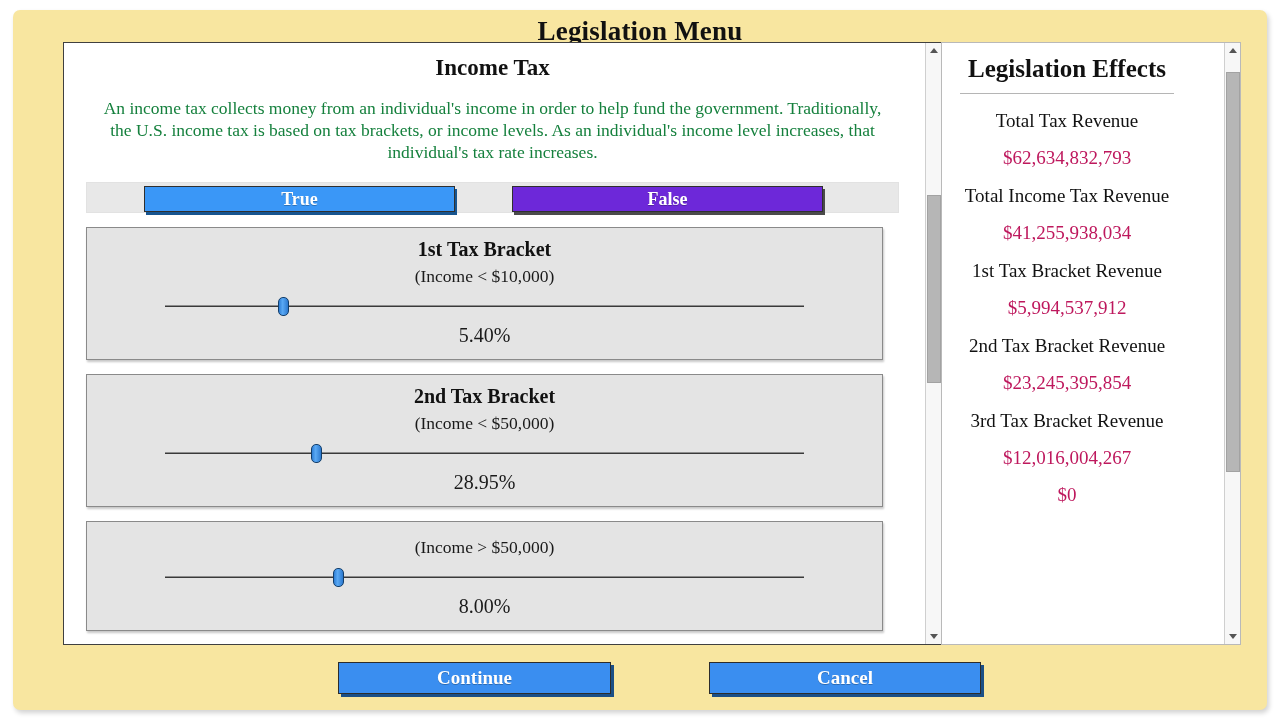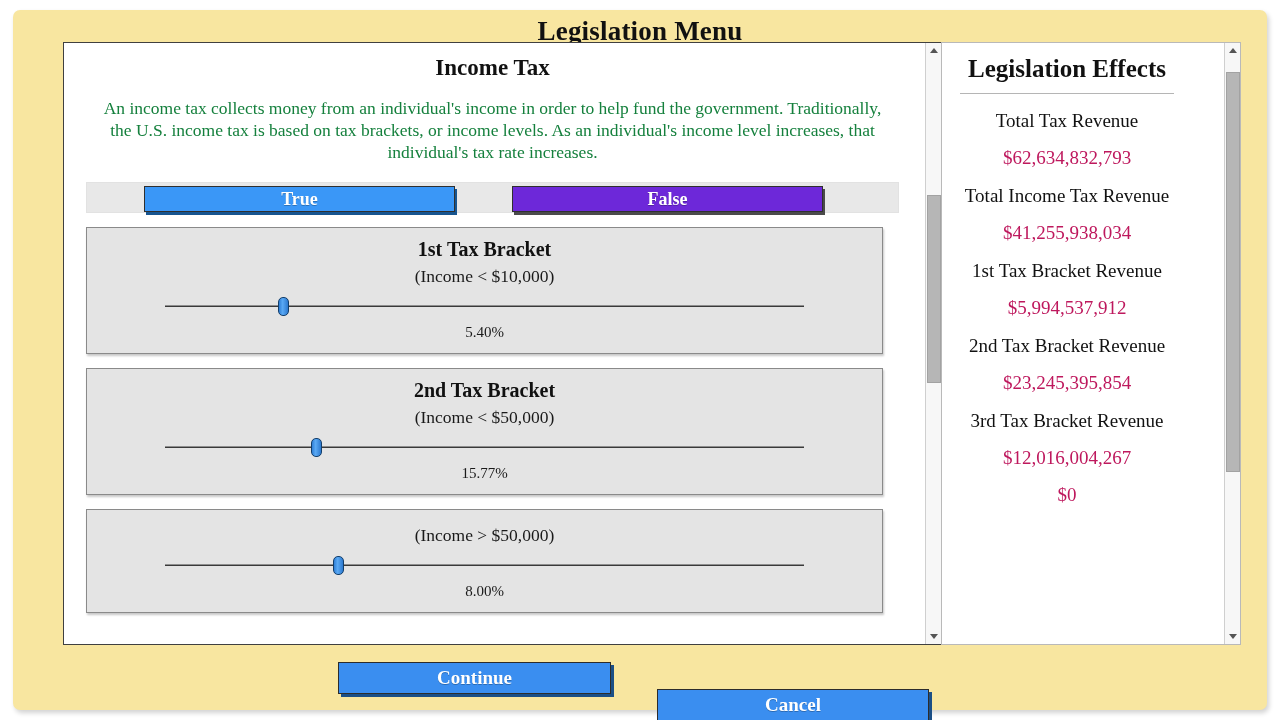--- a/index.html
+++ b/index.html
@@ -111,21 +111,21 @@
     color: #111;
   }
   .card-sub {
     text-align: center;
     font-size: 17.5px;
     color: #1a1a1a;
     margin-top: 5px;
   }
   .card-value {
     text-align: center;
-    font-size: 15px;
+    font-size: 20px;
     color: #1a1a1a;
     margin-top: 8px;
   }
 
   .slider {
     position: relative;
     height: 20px;
     margin: 9px 78px 0 78px;
   }
   .slider-track {
@@ -229,21 +229,21 @@
     font-size: 19px;
     font-weight: bold;
     color: #ffffff;
     background: #3a8ef0;
     border: 1px solid #2c2c2c;
     box-shadow: 3px 3px 0 #1b4f86;
     cursor: pointer;
     text-shadow: 0 1px 0 rgba(0,0,0,0.25);
   }
   .btn-continue { left: 325px; width: 273px; }
-  .btn-cancel   { left: 644px; width: 272px; margin-top: 27px; }
+  .btn-cancel   { left: 696px; width: 272px; }
 </style>
 </head>
 <body>
 
 <div id="app">
 
   <div class="menu-title">Legislation Menu</div>
 
   <div class="left-panel">
     <div class="left-content">
@@ -266,21 +266,21 @@
         <div class="card-value">5.40%</div>
       </div>
 
       <div class="card">
         <div class="card-title">2nd Tax Bracket</div>
         <div class="card-sub">(Income &lt; $50,000)</div>
         <div class="slider">
           <div class="slider-track"></div>
           <div class="slider-thumb" id="thumb1" style="left: 23.7%;"></div>
         </div>
-        <div class="card-value">15.77%</div>
+        <div class="card-value">28.95%</div>
       </div>
 
       <div class="card">
         <div class="card-sub">(Income &gt; $50,000)</div>
         <div class="slider">
           <div class="slider-track"></div>
           <div class="slider-thumb" id="thumb2" style="left: 27.1%;"></div>
         </div>
         <div class="card-value">8.00%</div>
       </div>

